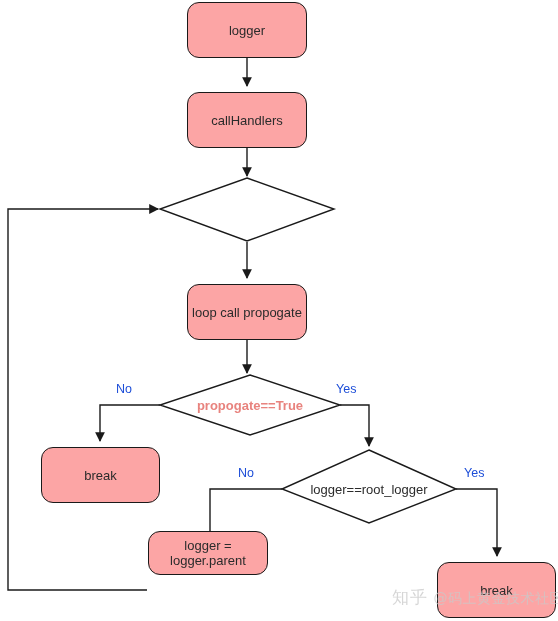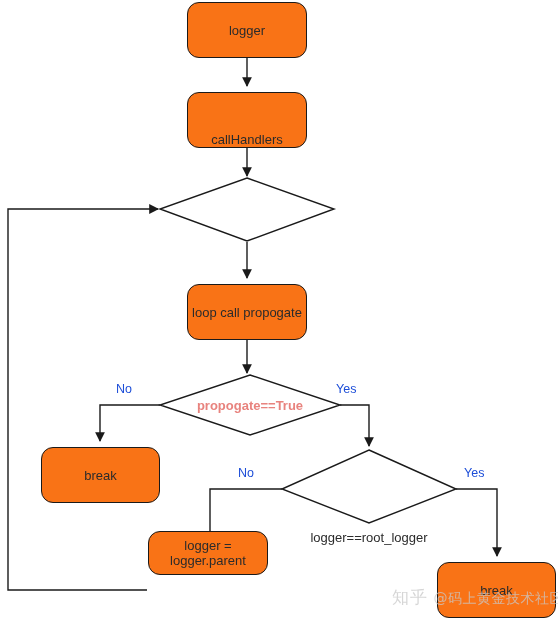--- a/index.html
+++ b/index.html
@@ -32,21 +32,21 @@
     justify-content: center;
     text-align: center;
     color: #2b2b2b;
     font-size: 13px;
     line-height: 15px;
     white-space: pre-line;
   }
   .proc {
     border: 1.4px solid #1a1a1a;
     border-radius: 12px;
-    background: #f97316;
+    background: #fca5a5;
   }
   .decision-label {
     position: absolute;
     display: flex;
     align-items: center;
     justify-content: center;
     text-align: center;
     color: #2b2b2b;
     font-size: 13px;
     pointer-events: none;
@@ -122,21 +122,21 @@
       <polygon points="250,375 340,405 250,435 160,405"></polygon>
 
       <polygon points="369,450 456,489 369,523 282,489"></polygon>
     </g>
   </svg>
 
   <div class="node proc" style="left:187px; top:2px; width:120px; height:56px;">
     <span>logger</span>
   </div>
 
-  <div class="node proc" style="left:187px; top:92px; width:120px; height:56px;align-items:flex-end;">
+  <div class="node proc" style="left:187px; top:92px; width:120px; height:56px;">
     <span>callHandlers</span>
   </div>
 
   <div class="node proc" style="left:187px; top:284px; width:120px; height:56px;">
     <span>loop call propogate</span>
   </div>
 
   <div class="node proc" style="left:41px; top:447px; width:119px; height:56px;">
     <span>break</span>
   </div>
@@ -148,21 +148,21 @@
 
   <div class="node proc" style="left:437px; top:562px; width:119px; height:56px;">
     <span>break</span>
   </div>
 
 
   <div class="decision-label" style="left:160px; top:392px; width:180px; height:26px;">
     <span class="accent-text">propogate==True</span>
   </div>
 
-  <div class="decision-label" style="left:282px; top:476px; width:174px; height:26px;margin-top:48px;">
+  <div class="decision-label" style="left:282px; top:476px; width:174px; height:26px;">
     <span>logger==root_logger</span>
   </div>
 
   <div class="edge-label" style="left:116px; top:382px;">No</div>
 
   <div class="edge-label" style="left:336px; top:382px;">Yes</div>
 
   <div class="edge-label" style="left:238px; top:466px;">No</div>
 
   <div class="edge-label" style="left:464px; top:466px;">Yes</div>

